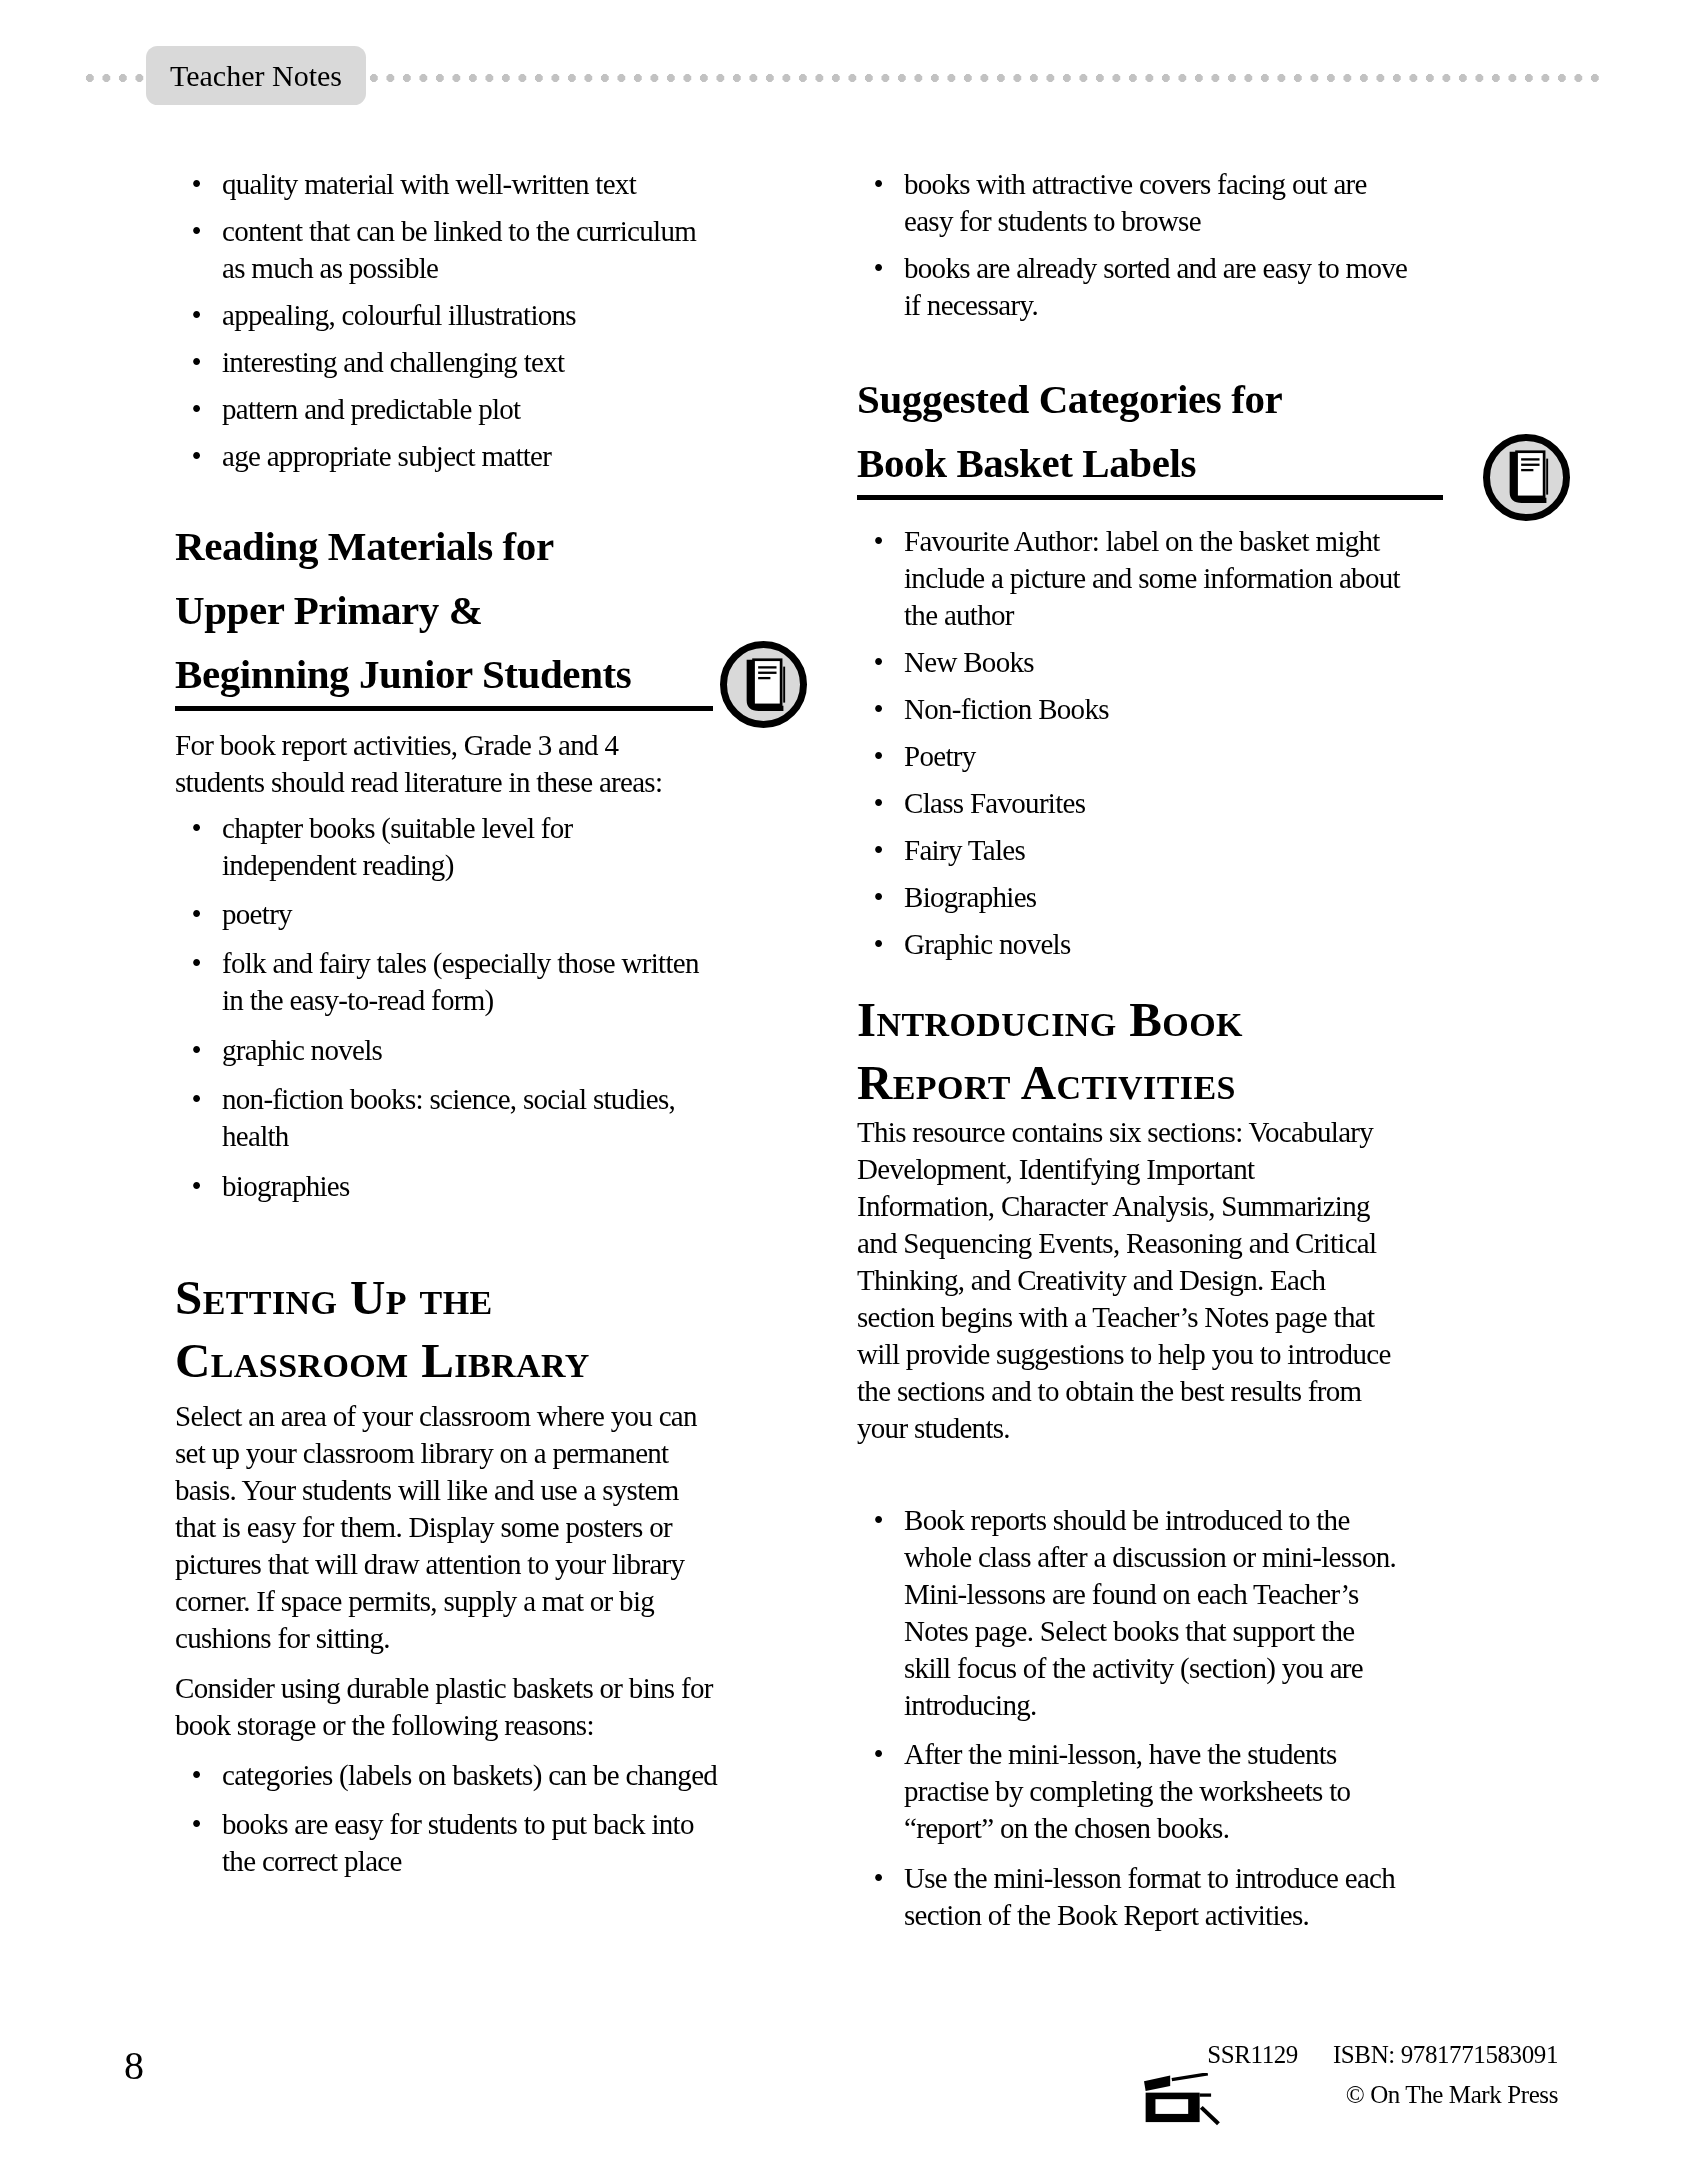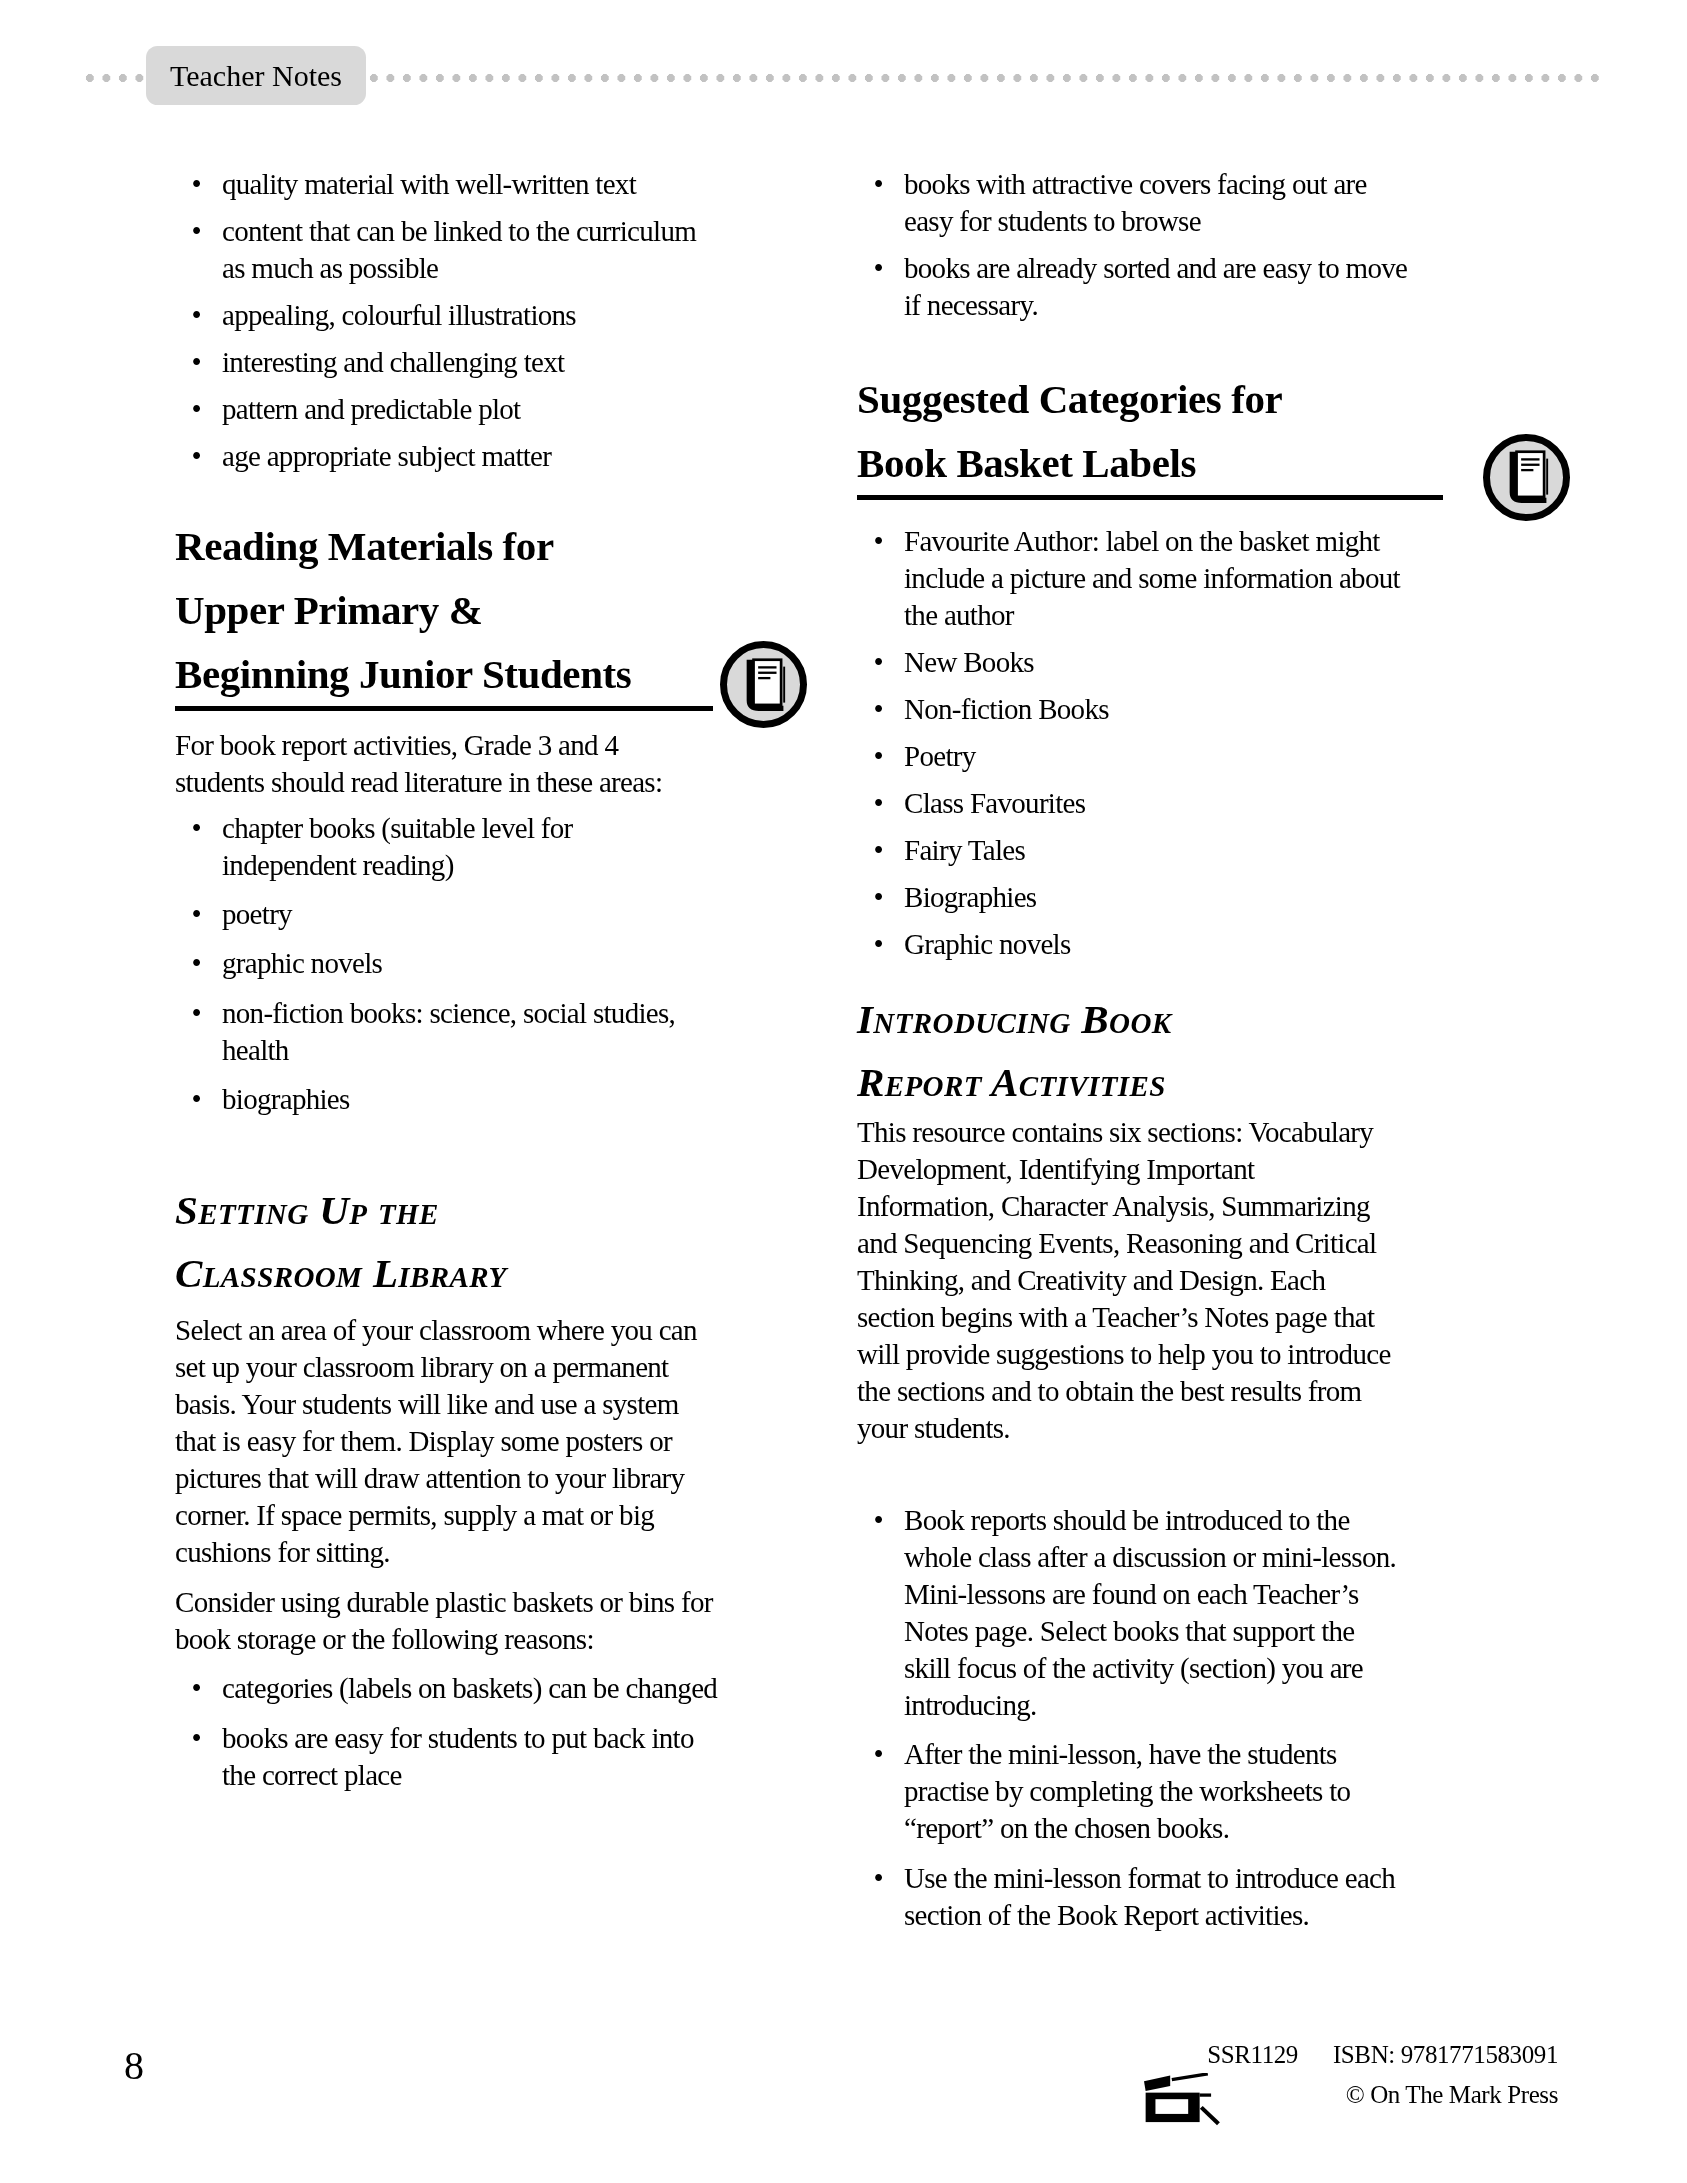--- a/index.html
+++ b/index.html
@@ -45,22 +45,22 @@
   .icon-circle{
     position:absolute;width:87px;height:87px;box-sizing:border-box;
     background:#d9d9d9;border:7.4px solid #000;border-radius:50%;
     display:flex;align-items:center;justify-content:center;
   }
   .sect-head.sh-left .icon-circle{right:11.5px;bottom:-17.3px;}
   .sect-head.sh-right .icon-circle{right:-3.3px;bottom:-20.6px;}
   .icon-circle svg{width:49px;height:56px;}
   
   h2{
-    font-size:41px;line-height:63px;font-weight:bold;
-    font-variant:small-caps;letter-spacing:0.4px;white-space:pre-line;font-style:italic;
+    font-size:49px;line-height:63px;font-weight:bold;
+    font-variant:small-caps;letter-spacing:0.4px;white-space:pre-line;
   }
   
   .l-ul1{margin-top:166px;}
   .l-head1{margin-top:39px;}
   .l-intro{margin-top:15.7px;}
   .l-ul2{margin-top:9px;}
   .l-closing{margin-top:22px;}
   .l-head2{margin-top:61px;}
   .l-para1{margin-top:6.6px;}
   .l-para2{margin-top:13px;}
@@ -117,20 +117,22 @@
     </span>
   </div>
 
   <p class="l-intro">For book report activities, Grade 3 and 4
 students should read literature in these areas:</p>
 
   <ul class="l-ul2 wide">
     <li>chapter books (suitable level for
 independent reading)</li>
     <li>poetry</li>
+    <li>folk and fairy tales (especially those written
+in the easy-to-read form)</li>
     <li>graphic novels</li>
     <li>non-fiction books: science, social studies,
 health</li>
     <li>biographies</li>
   </ul>
 
 
   <h2 class="l-head2">Setting Up the
 Classroom Library</h2>
 

